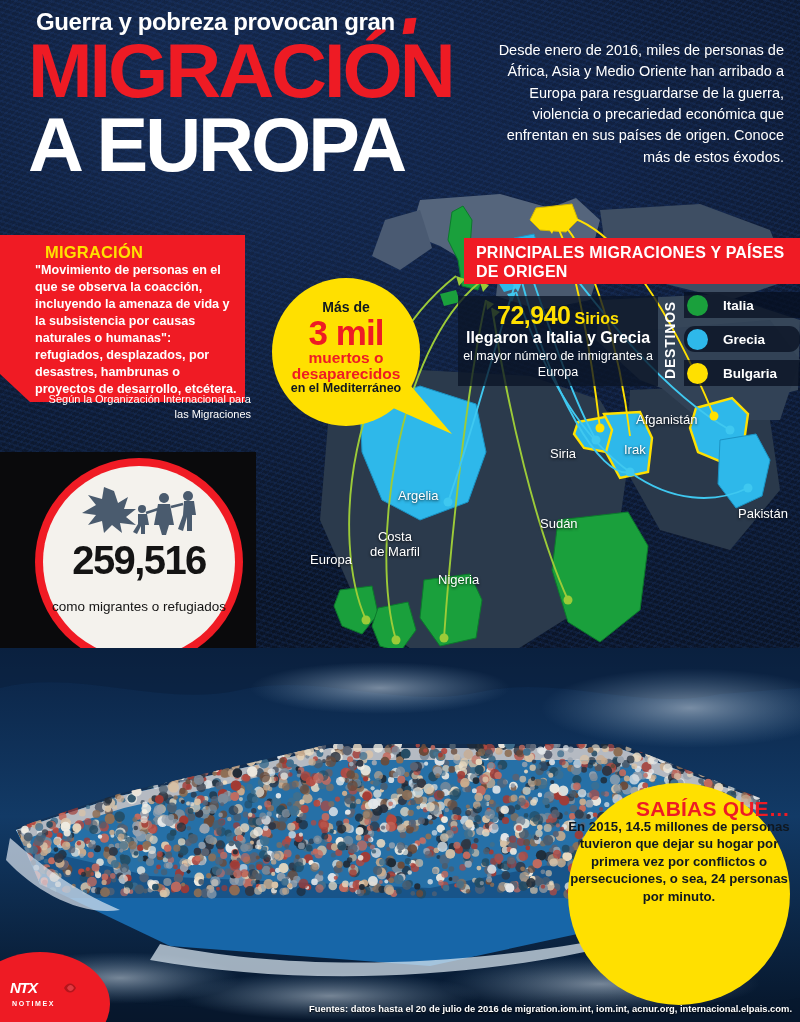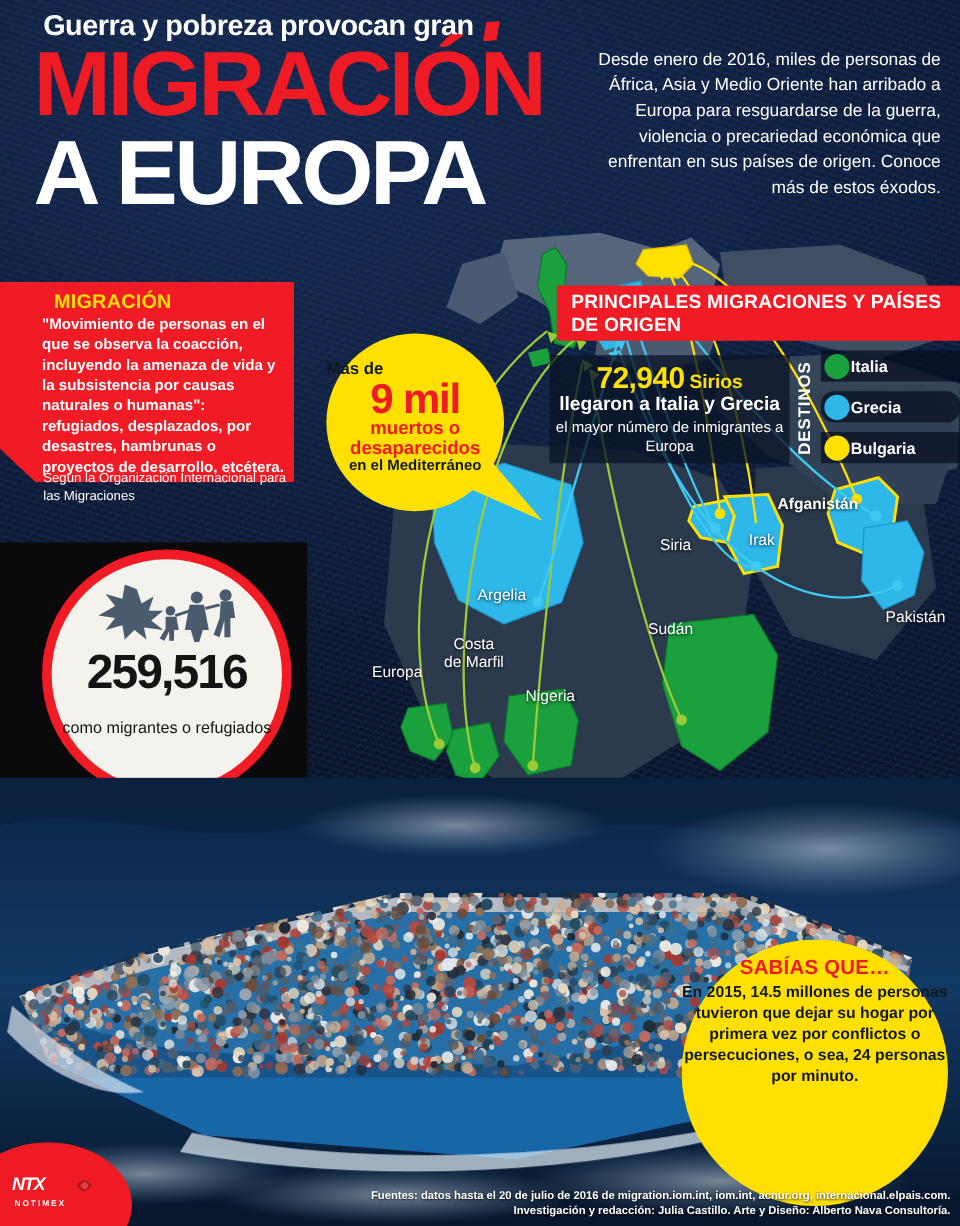--- a/index.html
+++ b/index.html
@@ -77,36 +77,36 @@
   .mig-title {
     position: absolute; left: 45px; top: 243px;
     color: #ffe000; font-weight: bold; font-size: 16.5px; letter-spacing: .2px;
   }
   .mig-body {
     position: absolute; left: 35px; top: 262px; width: 205px;
     color: #ffffff; font-size: 12.6px; font-weight: bold; line-height: 1.35;
   }
   .mig-source {
     position: absolute; left: 36px; top: 392px; width: 215px;
-    color: #ffffff; font-size: 11px; line-height: 1.35;
+    color: #ffffff; font-size: 11px; line-height: 1.35; text-align: right;
   }
 
   
   .bubble {
     position: absolute; left: 272px; top: 278px;
     width: 148px; height: 148px; border-radius: 50%;
     background: #ffe000;
   }
   .bubble-tail2 {
     position: absolute; left: 372px; top: 376px;
     width: 80px; height: 58px;
     background: #ffe000;
     clip-path: polygon(0 0, 38% 0, 100% 100%, 8% 44%);
   }
-  .bub-l1 { position:absolute; left:272px; top:299px; width:148px; 
+  .bub-l1 { position:absolute; left:272px; top:299px; width:148px; text-align:center;
             color:#101820; font-size:14px; font-weight:bold; }
   .bub-num { position:absolute; left:272px; top:313px; width:148px; text-align:center;
              color:#ee1b24; font-size:35px; font-weight:bold; letter-spacing:-1px; }
   .bub-l2 { position:absolute; left:264px; top:350px; width:164px; text-align:center;
             color:#ee1b24; font-size:15.5px; font-weight:bold; line-height:1.06; }
   .bub-l3 { position:absolute; left:266px; top:381px; width:160px; text-align:center;
             color:#101820; font-size:12.5px; font-weight:bold; }
 
   
   .princ-bar {
@@ -139,21 +139,21 @@
     transform: rotate(-90deg); transform-origin: left top;
     color: #ffffff; font-weight: bold; font-size: 14px; letter-spacing: .8px;
     text-align: center;
   }
   .leg-row {
     position: absolute; left: 24px; width: 116px; height: 26px;
     background: rgba(6,14,30,0.72);
     display: flex; align-items: center;
   }
   .leg-dot { width: 21px; height: 21px; border-radius: 50%; margin-left: 3px; flex: 0 0 auto; }
-  .leg-lbl { color: #fff; font-weight: bold; font-size: 13.5px; margin-left: 1px; }
+  .leg-lbl { color: #fff; font-weight: bold; font-size: 13.5px; margin-left: 15px; }
 
   
   .mlabel { position: absolute; color: #ffffff; font-size: 13px; white-space: nowrap;
             text-shadow: 0 1px 3px rgba(0,0,0,.85); }
 
   
   .stat-black {
     position: absolute; left: 0; top: 452px; width: 256px; height: 215px;
     background: #0a0a0c;
   }
@@ -196,22 +196,22 @@
 
   
   .photo { position: absolute; left: 0; top: 648px; width: 800px; height: 374px; overflow: hidden; }
 
   
   .sq-circle {
     position: absolute; left: 568px; top: 783px; width: 222px; height: 222px;
     border-radius: 50%; background: #ffe000;
   }
   .sq-title {
-    position: absolute; left: 568px; top: 797px; width: 222px; text-align: center;
-    color: #ee1b24; font-weight: bold; font-size: 17px; letter-spacing: .2px;
+    position: absolute; left: 568px; top: 797px; width: 222px; text-align: right;
+    color: #ee1b24; font-weight: bold; font-size: 21px; letter-spacing: .2px;
   }
   .sq-body {
     position: absolute; left: 568px; top: 818px; width: 222px; text-align: center;
     color: #101820; font-weight: bold; font-size: 13.2px; line-height: 1.32;
   }
 
   
   .footer-src {
     position: absolute; right: 8px; bottom: 6px; width: 560px; text-align: right;
     color: #ffffff; font-size: 9.4px; line-height: 1.45; font-weight: bold;
@@ -336,39 +336,39 @@
       </g>
     </svg>
 
     <div class="mlabel" style="left:10px;  top:362px;">Europa</div>
     <div class="mlabel" style="left:70px; top:340px; text-align:center; line-height:1.12;">Costa<br>de Marfil</div>
     <div class="mlabel" style="left:138px; top:382px;">Nigeria</div>
     <div class="mlabel" style="left:98px;  top:298px;">Argelia</div>
     <div class="mlabel" style="left:240px; top:326px;">Sudán</div>
     <div class="mlabel" style="left:250px; top:256px;">Siria</div>
     <div class="mlabel" style="left:324px; top:252px;">Irak</div>
-    <div class="mlabel" style="left:348px; top:222px;font-weight:bold;">Afganistán</div>
+    <div class="mlabel" style="left:336px; top:222px;">Afganistán</div>
     <div class="mlabel" style="left:438px; top:316px;">Pakistán</div>
   </div>
 
   <div class="hdr-kicker">Guerra y pobreza provocan gran</div>
   <div class="hdr-tick"></div>
   <div class="hdr-main1">MIGRACIÓN</div>
   <div class="hdr-main2">A EUROPA</div>
   <div class="hdr-intro">Desde enero de 2016, miles de personas de África, Asia y Medio Oriente han arribado a Europa para resguardarse de la guerra, violencia o precariedad económica que enfrentan en sus países de origen. Conoce más de estos éxodos.</div>
 
   <div class="mig-box"></div>
   <div class="mig-title">MIGRACIÓN</div>
   <div class="mig-body">"Movimiento de personas en el que se observa la coacción, incluyendo la amenaza de vida y la subsistencia por causas naturales o humanas": refugiados, desplazados, por desastres, hambrunas o proyectos de desarrollo, etcétera.</div>
   <div class="mig-source">Según la Organización Internacional para las Migraciones</div>
 
   <div class="bubble-tail2"></div>
   <div class="bubble"></div>
   <div class="bub-l1">Más de</div>
-  <div class="bub-num">9 mil</div>
+  <div class="bub-num">3 mil</div>
   <div class="bub-l2">muertos o desaparecidos</div>
   <div class="bub-l3">en el Mediterráneo</div>
 
   <div class="princ-bar"></div>
   <div class="princ-txt">PRINCIPALES MIGRACIONES Y PAÍSES DE ORIGEN</div>
 
   <div class="sir-box"></div>
   <div class="sir-l1">
     <span class="sir-num">72,940</span><span class="sir-word">Sirios</span>
   </div>
@@ -3069,21 +3069,20 @@
       </g>
     </svg>
   </div>
 
   <div class="sq-circle"></div>
   <div class="sq-title">SABÍAS QUE…</div>
   <div class="sq-body">En 2015, 14.5 millones de personas tuvieron que dejar su hogar por primera vez por conflictos o persecuciones, o sea, 24 personas por minuto.</div>
 
   <div class="footer-src">
     <div>Fuentes: datos hasta el 20 de julio de 2016 de migration.iom.int, iom.int, acnur.org, internacional.elpais.com.</div>
-    <div>Investigación y redacción: Julia Castillo. Arte y Diseño: Alberto Nava Consultoría.</div>
   </div>
   <div class="ntx-logo"></div>
   <div class="ntx-txt">NTX</div>
   <div class="ntx-sub">NOTIMEX</div>
   <svg class="ntx-mark" viewBox="0 0 16 16">
     <path d="M2 8 C5 2, 11 2, 14 8 C11 14, 5 14, 2 8 Z" fill="#b3151c"></path>
     <path d="M5 8 C7 4, 10 4, 12 8 C10 12, 7 12, 5 8 Z" fill="#e03a42"></path>
   </svg>
 </div>
 

